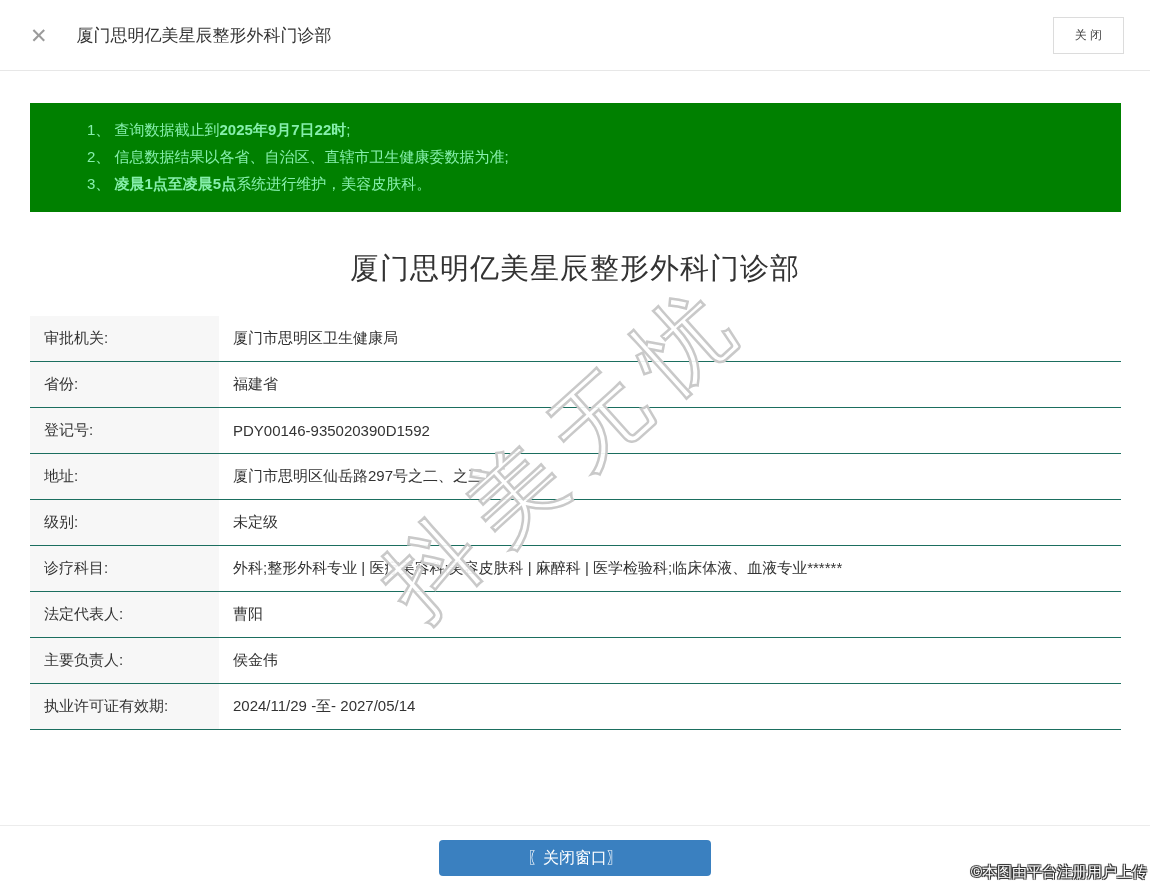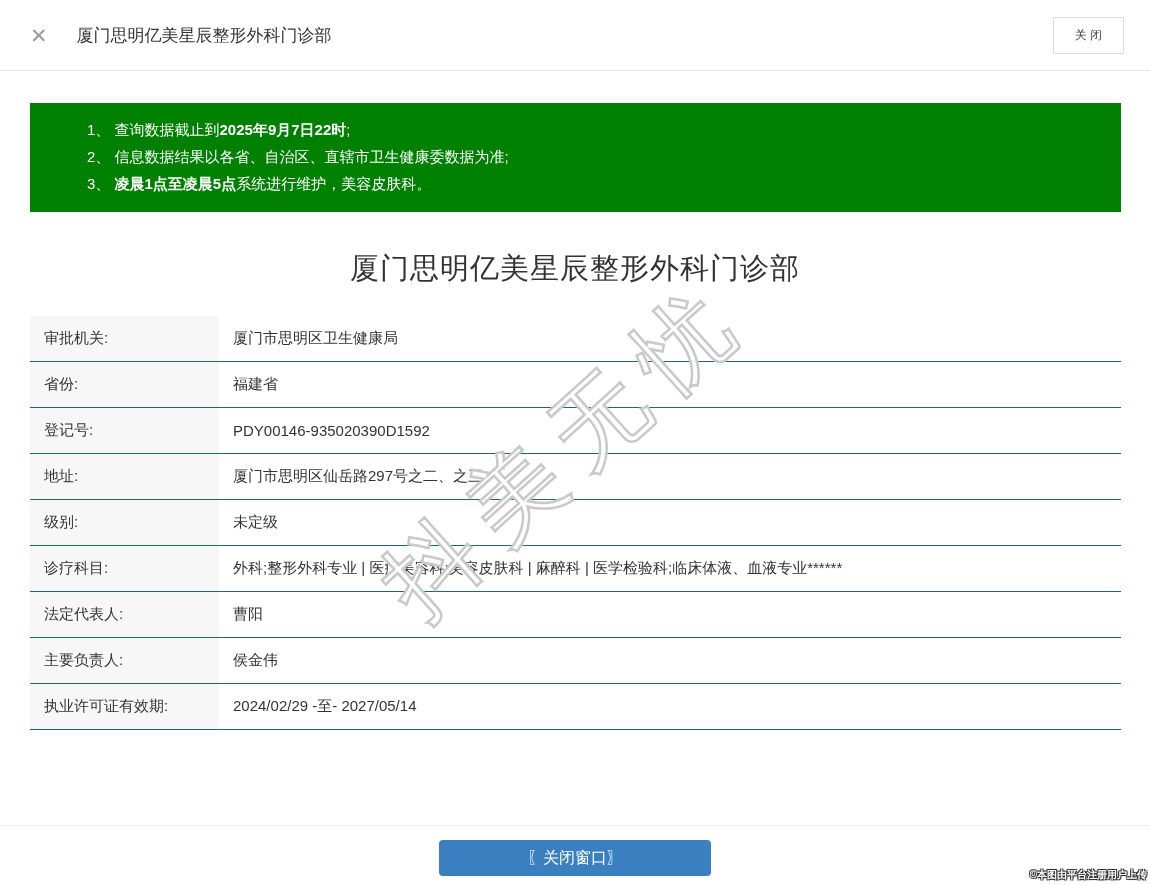--- a/index.html
+++ b/index.html
@@ -40,21 +40,21 @@
     font-size: 12px;
     padding: 9px 21px;
     cursor: pointer;
     font-family: inherit;
   }
 
   
   .notice {
     margin: 32px 29px 0 30px;
     background: #008000;
-    color: #ffffff;
+    color: #86efac;
     padding: 13px 20px 15px 57px;
     font-size: 15px;
     line-height: 27px;
   }
   .notice b { font-weight: 700; }
 
   
   .detail-title {
     margin-top: 37px;
     text-align: center;
@@ -127,22 +127,22 @@
     height: 36px;
     cursor: pointer;
     font-family: inherit;
   }
 
   .corner-credit {
     position: absolute;
     right: 3px;
     bottom: 3px;
     z-index: 10;
-    font-size: 10px;
-    font-weight: 700;
+    font-size: 15px;
+    font-weight: 400;
     color: #ffffff;
     text-shadow:
       -1px -1px 0 #333, 1px -1px 0 #333,
       -1px  1px 0 #333, 1px  1px 0 #333,
        0 0 2px #000;
   }
 </style>
 </head>
 <body>
 
@@ -189,21 +189,21 @@
   <div class="info-row">
     <div class="cell-label">法定代表人:</div>
     <div class="cell-value">曹阳</div>
   </div>
   <div class="info-row">
     <div class="cell-label">主要负责人:</div>
     <div class="cell-value">侯金伟</div>
   </div>
   <div class="info-row">
     <div class="cell-label">执业许可证有效期:</div>
-    <div class="cell-value">2024/02/29 -至- 2027/05/14</div>
+    <div class="cell-value">2024/11/29 -至- 2027/05/14</div>
   </div>
 </div>
 
 <div class="watermark">抖美无忧</div>
 
 <div class="footer">
   <button class="close-window-btn">〖关闭窗口〗</button>
 </div>
 
 <div class="corner-credit">©本图由平台注册用户上传</div>

